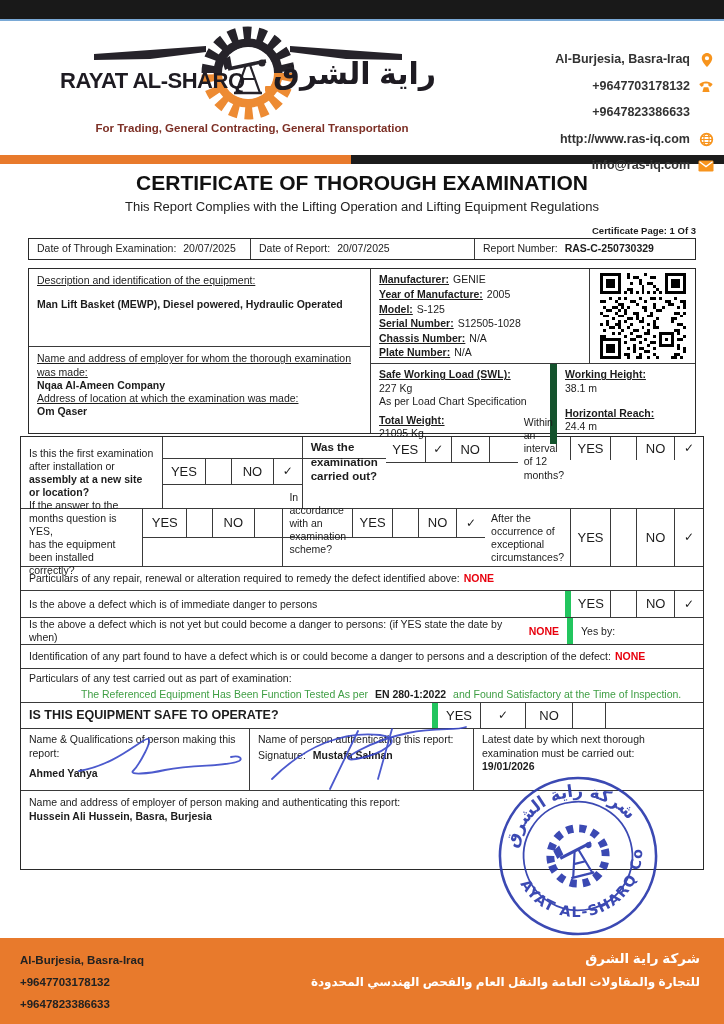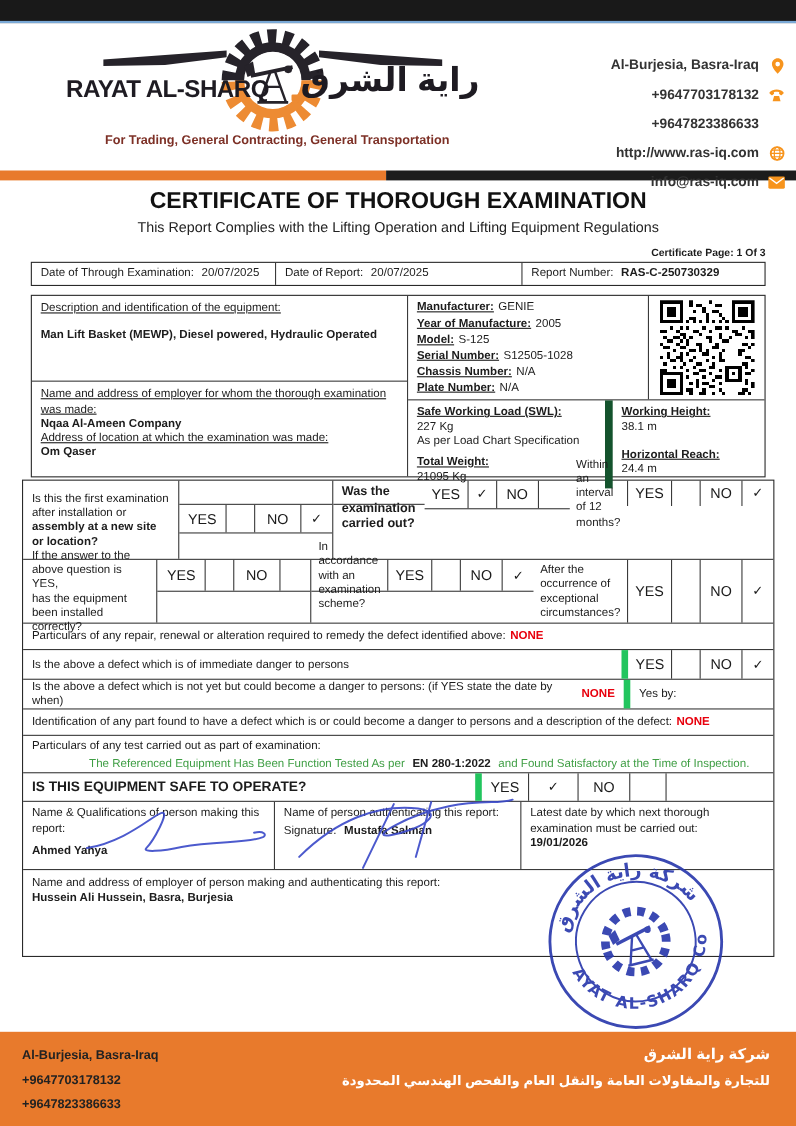--- a/index.html
+++ b/index.html
@@ -320,21 +320,21 @@
           <div class="yn w40">YES</div>
           <div class="yn chk w26"></div>
           <div class="yn w38">NO</div>
           <div class="yn chk w28 last">✓</div>
         </div>
       </div>
     </div>
 
     <div class="mrow" style="height:58px">
       <div class="ex-q">
-        <div>If the answer to the above question is YES,</div>
+        <div>If the answer to the months question is YES,</div>
         <div>has the equipment been installed correctly?</div>
       </div>
       <div class="ex-mid">
         <div class="ynrow" style="height:29px">
           <div class="yn w44">YES</div>
           <div class="yn chk w26"></div>
           <div class="yn w42">NO</div>
           <div class="yn chk w28 last"></div>
         </div>
         <div style="flex:1"></div>

